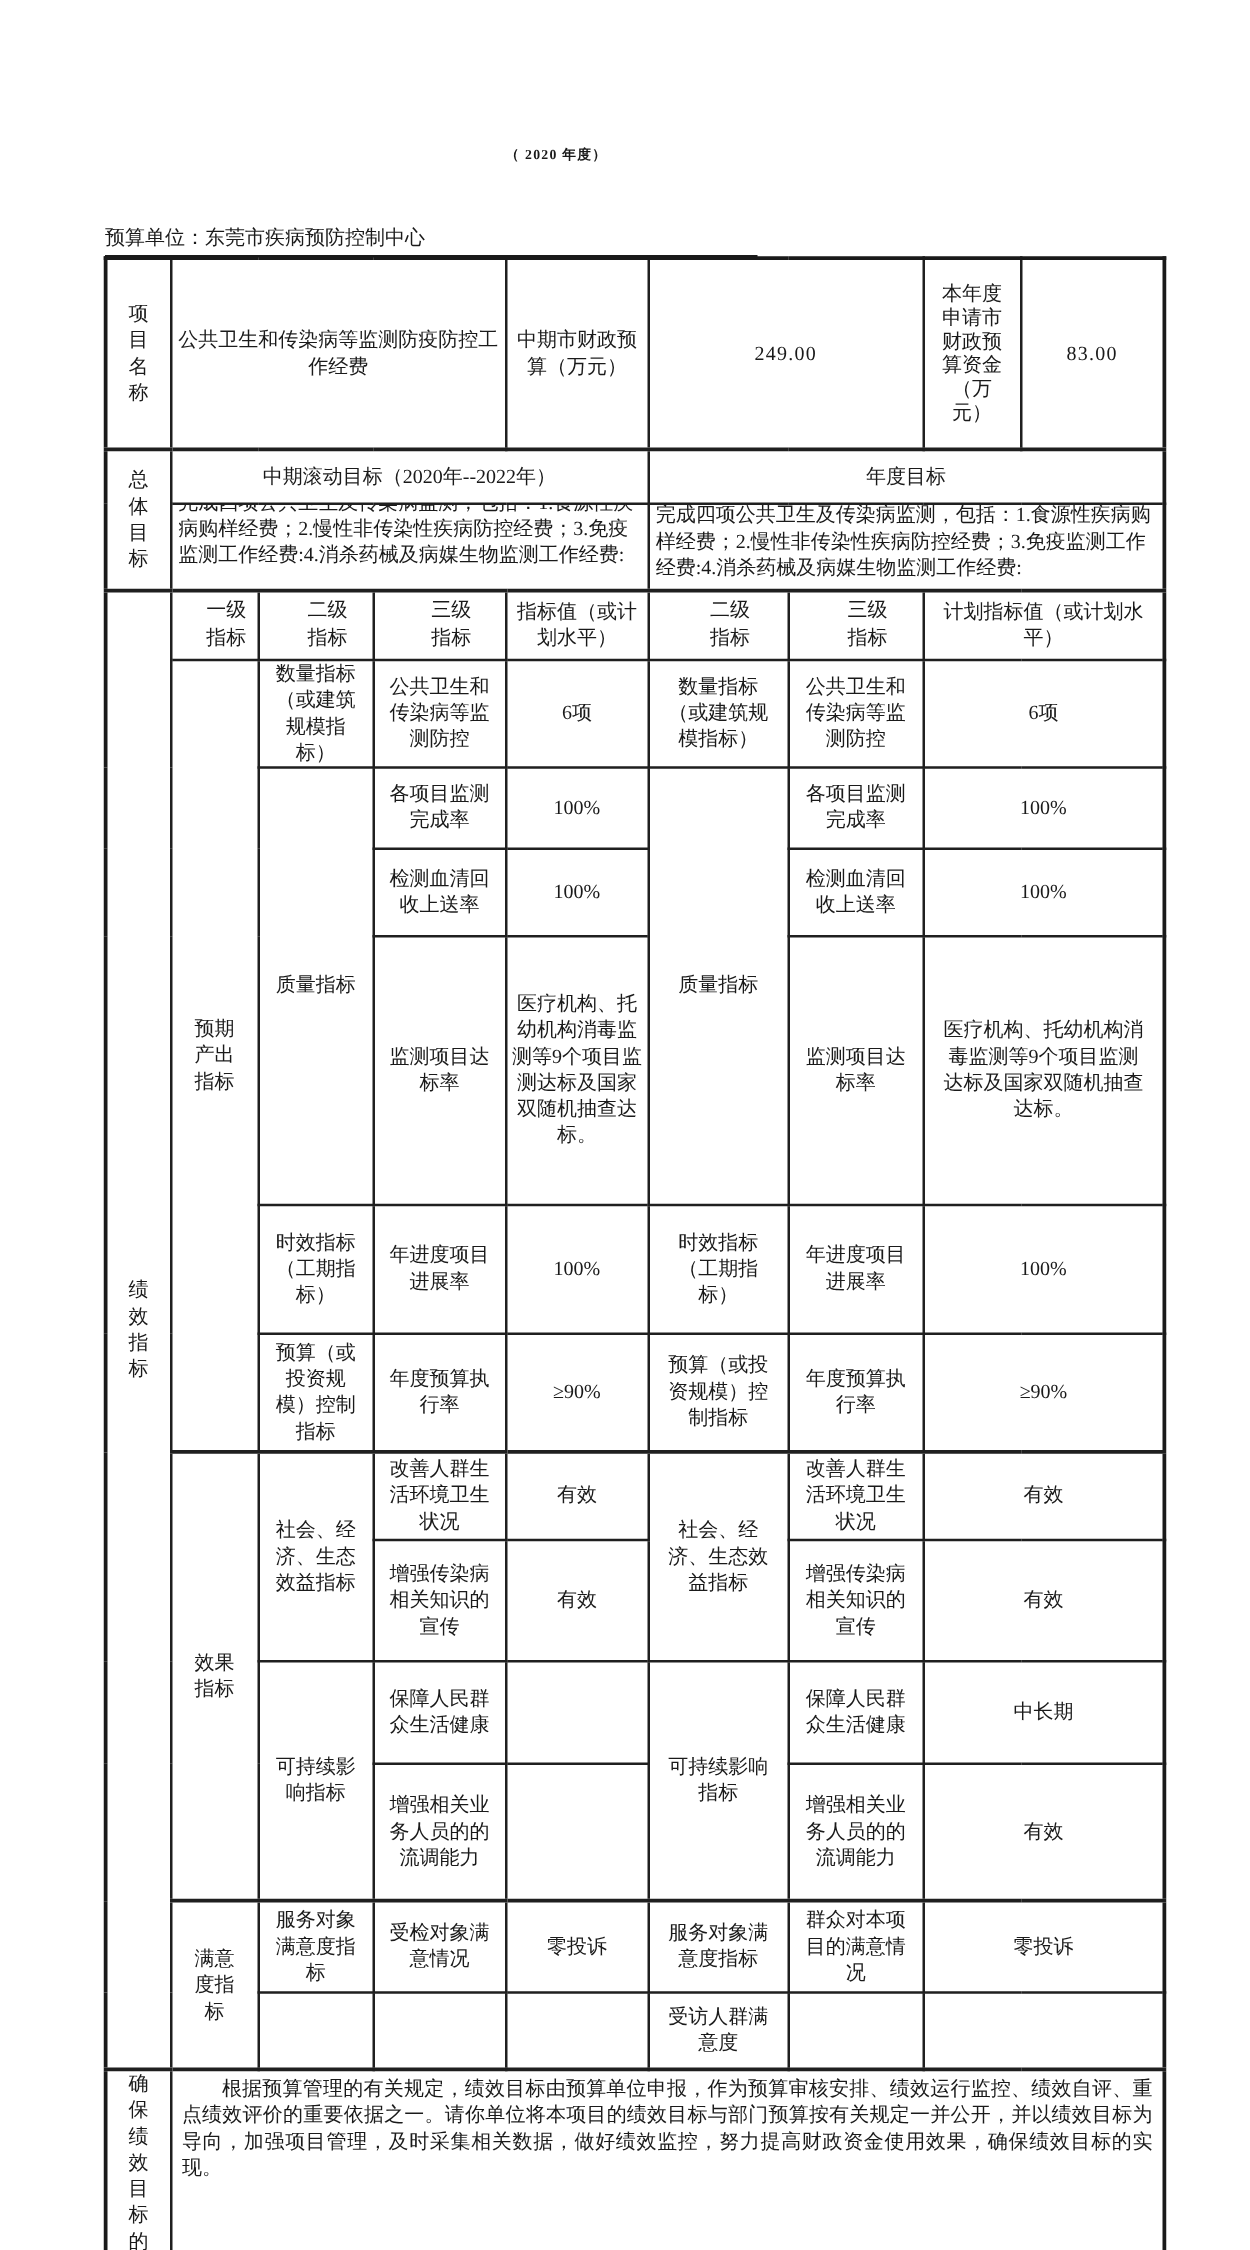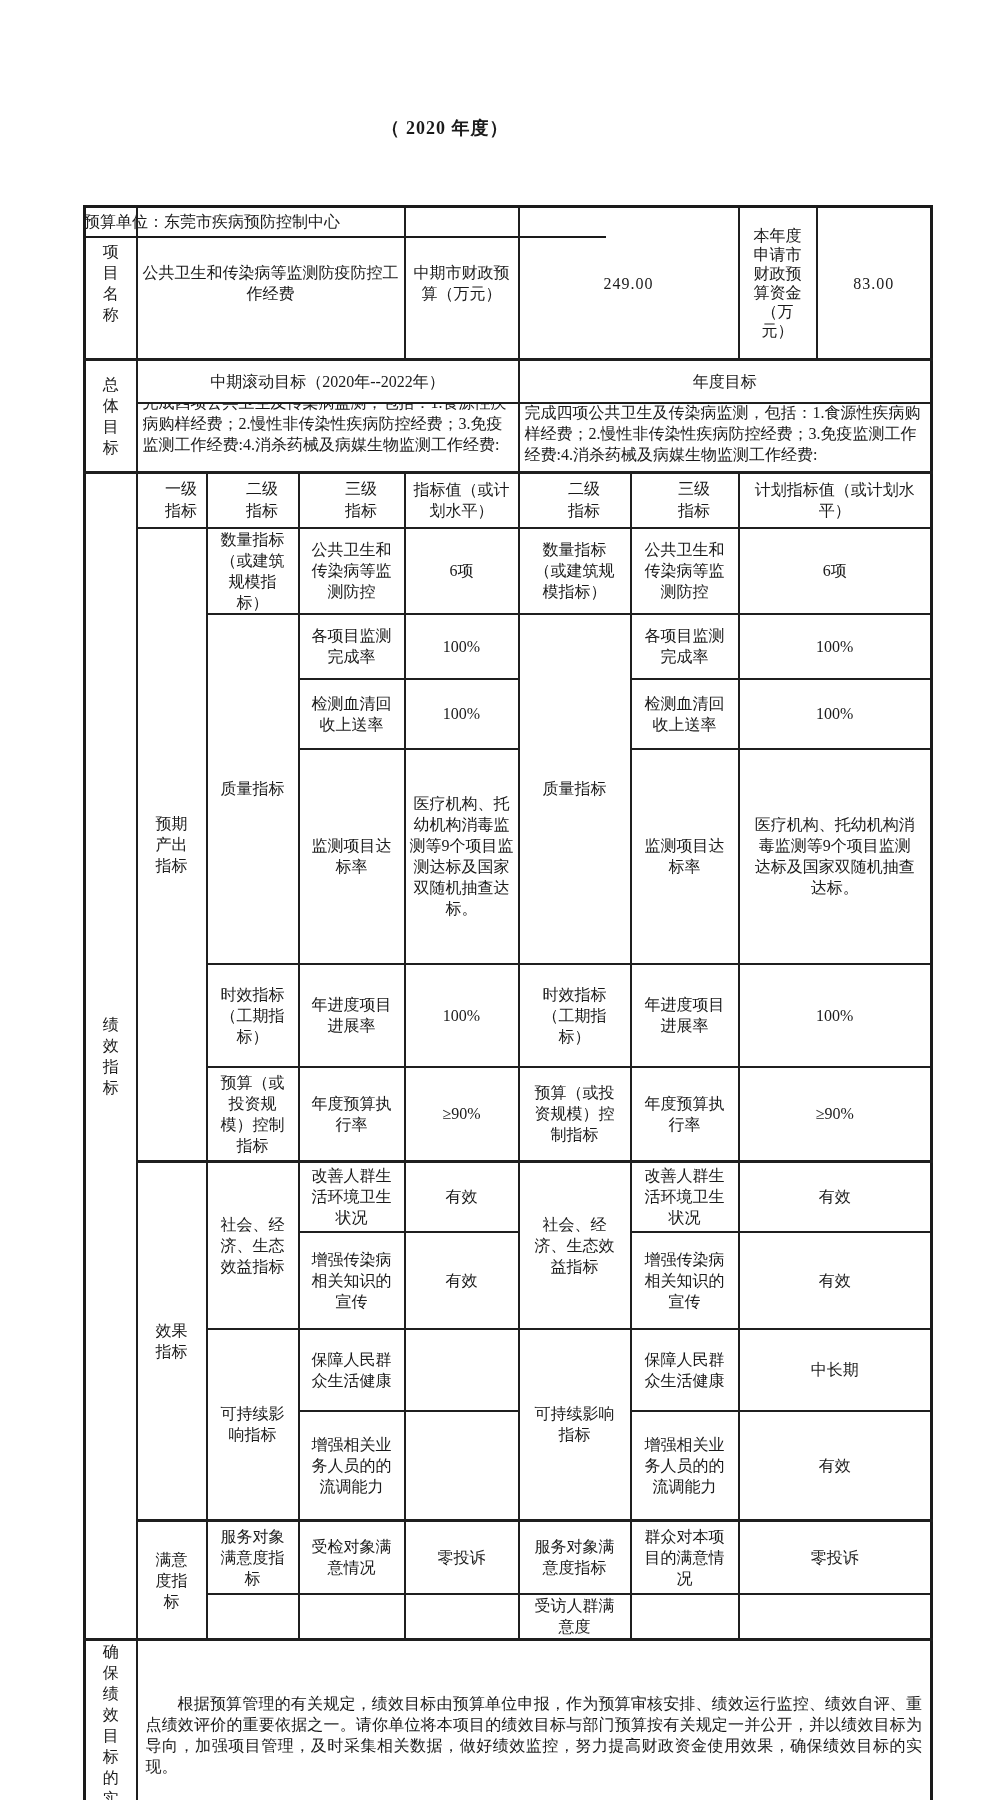--- a/index.html
+++ b/index.html
@@ -2,24 +2,24 @@
 <html><head>
 <meta charset="utf-8">
 <style>
   html,body{margin:0;padding:0;}
   body{
     width:1000px;height:1800px;position:relative;background:#ffffff;
     font-family:"Liberation Serif","DejaVu Serif",serif;color:#1a1a1a;
   }
   .title-wrap{position:absolute;left:83px;top:103px;width:724px;text-align:center;}
   .doc-title{font-size:31px;font-weight:bold;letter-spacing:2px;}
-  .doc-subtitle{margin-top:13px;font-size:18px;font-weight:bold;letter-spacing:1px;}
+  .doc-subtitle{margin-top:13px;font-size:11px;font-weight:bold;letter-spacing:1px;}
   .budget-unit{
     position:absolute;left:84px;top:180px;width:522px;font-size:16px;
-    border-bottom:2px solid #1a1a1a;padding-bottom:3px;margin-top:32px;
+    border-bottom:2px solid #1a1a1a;padding-bottom:3px;
   }
   table.grid{
     position:absolute;left:83px;top:205px;width:847px;
     border-collapse:collapse;table-layout:fixed;
     border:3px solid #1a1a1a;
   }
   td{
     border:2px solid #1f1f1f;padding:2px;font-size:16px;line-height:21px;
     text-align:center;vertical-align:middle;overflow:hidden;word-break:break-all;
   }
@@ -29,21 +29,21 @@
   td.l2l{padding:0 6px;}
   td.l2r{padding:0 8px;}
   td.l3l,td.l3r{padding:0 12px;}
   td.valwide{padding:0 12px;}
   td.topcell{vertical-align:top;padding:18px 12px;line-height:19px;}
   td.goal-td{text-align:left;vertical-align:top;padding:0 5px;}
   .goal-clip{height:66px;overflow:hidden;}
   .goal-clip p{margin:-12px 0 0 0;line-height:21px;}
   .goal-full p{margin:-2px 0 0 0;line-height:21px;}
   td.appr{text-align:justify;vertical-align:top;padding:4px 8px;line-height:21px;}
-  td.appr div{text-indent:2em;margin-top:48px;}
+  td.appr div{text-indent:2em;}
   .w2{display:inline-block;width:2.1em;line-height:22px;margin-left:19px;}
   .num{letter-spacing:1px;margin-left:12px;}
 </style>
 </head>
 <body>
 
 <div class="title-wrap">
   <div class="doc-subtitle">（  2020 年度）</div>
 </div>
 <div class="budget-unit">预算单位：东莞市疾病预防控制中心</div>
@@ -186,21 +186,21 @@
   <tr class="sec" style="height:73px">
     <td class="g1" rowspan="2">满意度指标</td>
     <td class="l2l">服务对象满意度指标</td>
     <td class="l3l">受检对象满意情况</td>
     <td>零投诉</td>
     <td class="l2r">服务对象满意度指标</td>
     <td class="l3r">群众对本项目的满意情况</td>
     <td colspan="2">零投诉</td>
   </tr>
 
-  <tr style="height:46px">
+  <tr style="height:62px">
     <td class="l2l"></td>
     <td class="l3l"></td>
     <td></td>
     <td class="l2r">受访人群满意度</td>
     <td class="l3r"></td>
     <td colspan="2"></td>
   </tr>
 
   <tr class="sec" style="height:85px">
     <td class="lbl">确保绩效目标的实现</td>

